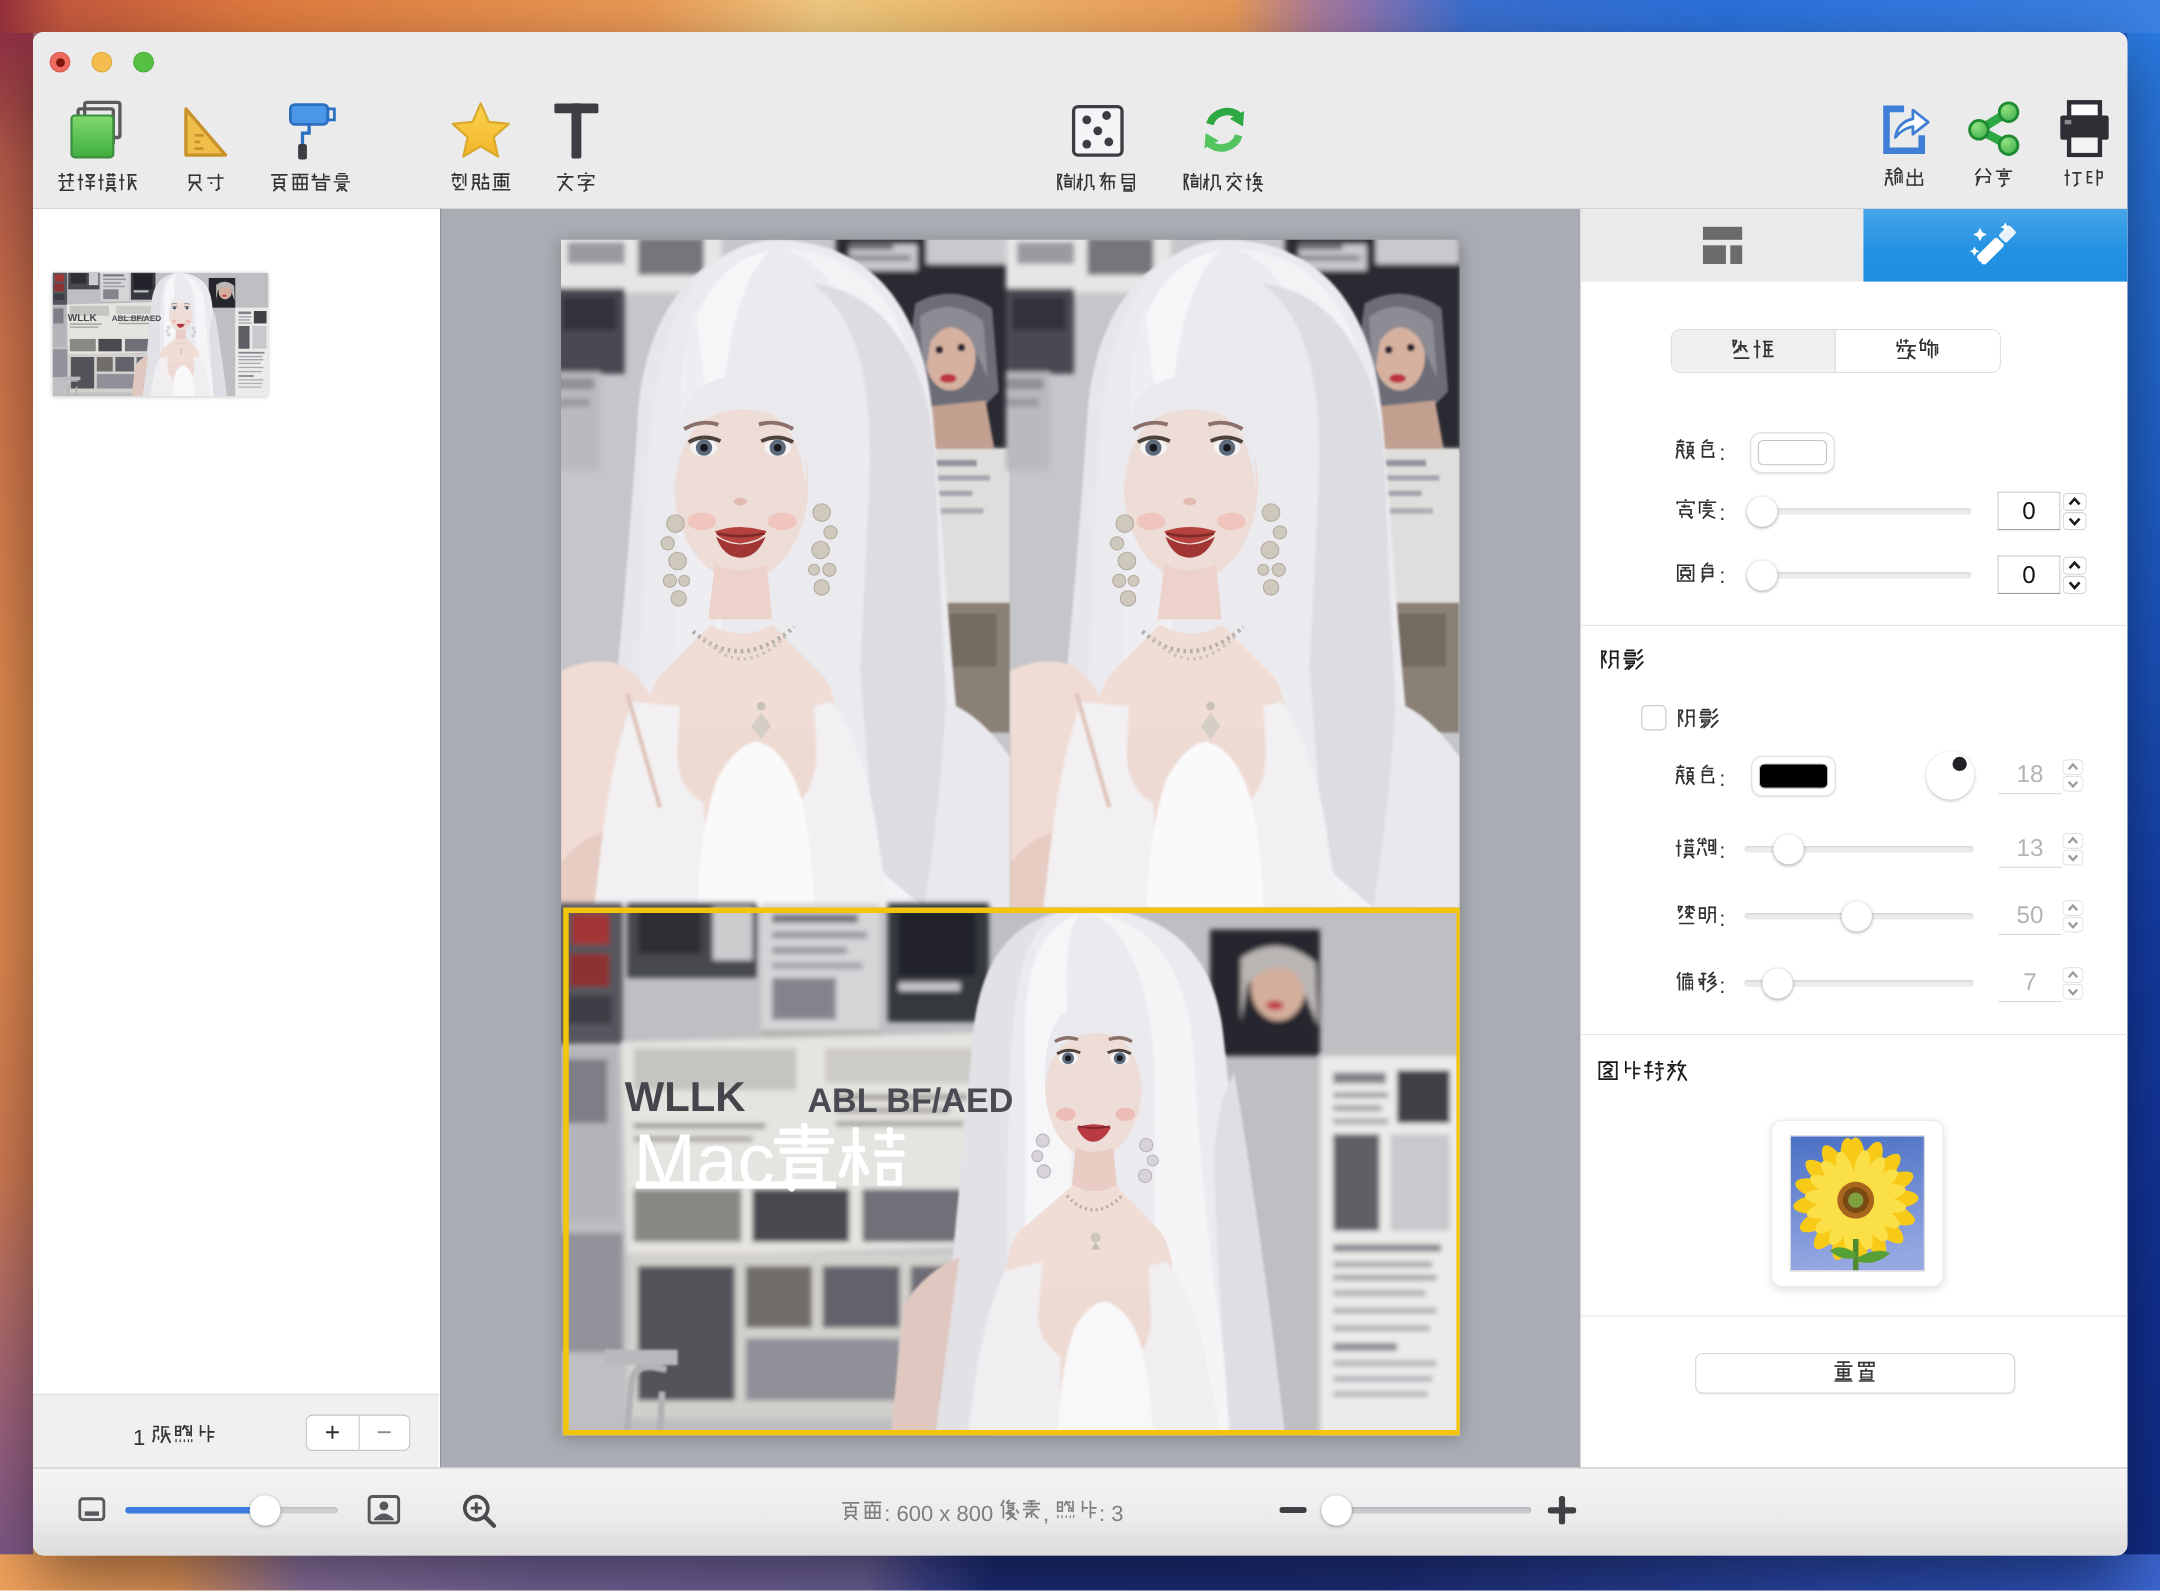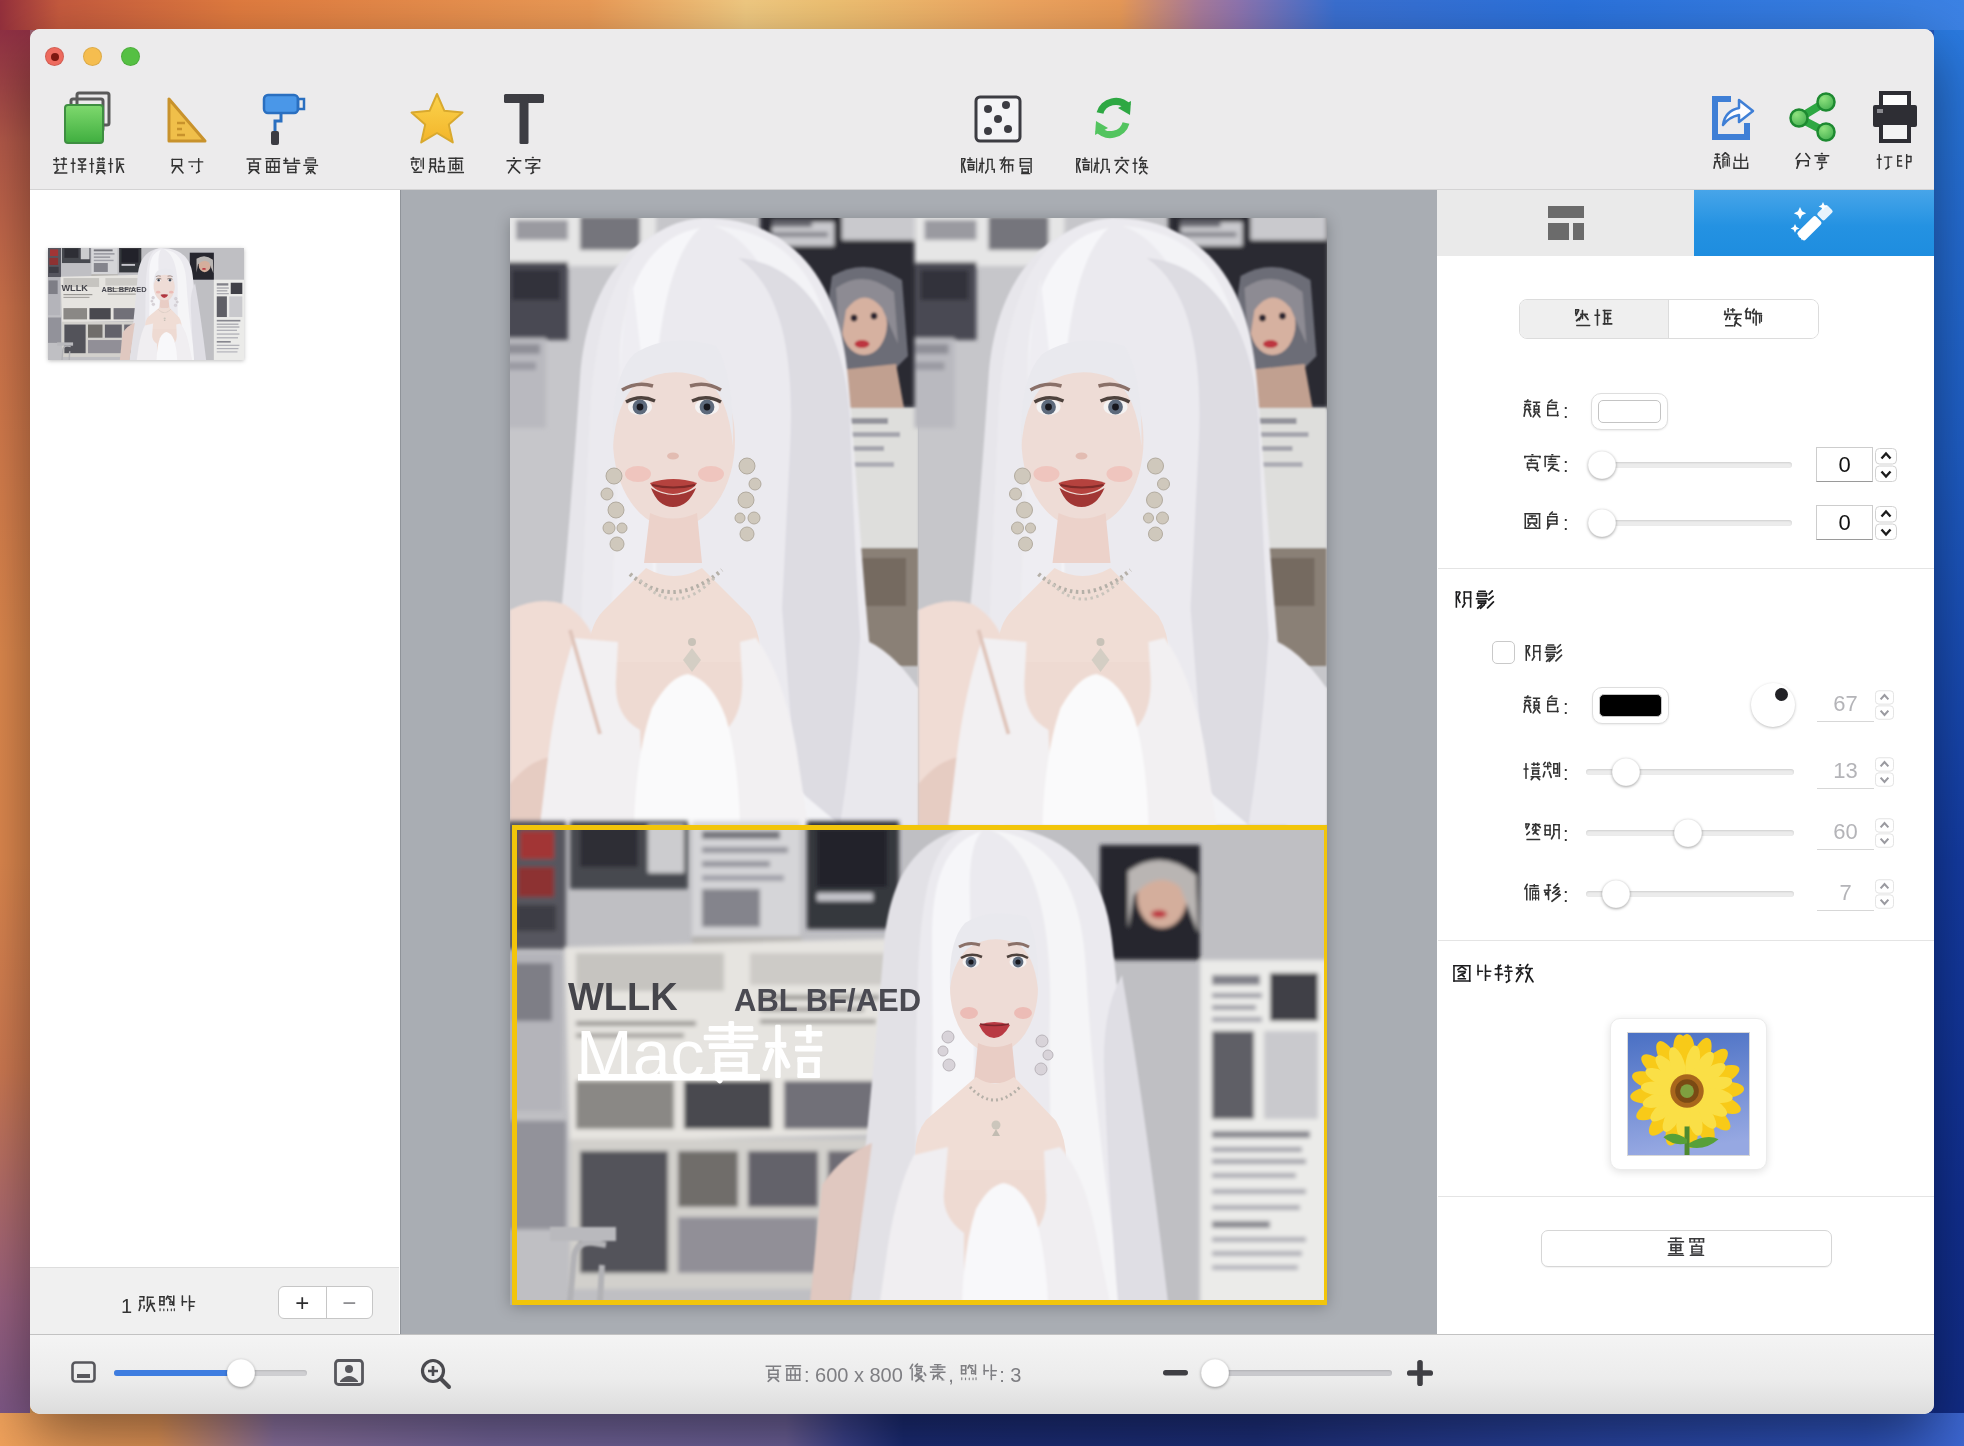--- a/index.html
+++ b/index.html
@@ -840,21 +840,21 @@
         </g>
         <text x="39.9" y="20.4" font-family="Liberation Sans" font-size="20" font-weight="normal" fill="#333333">:</text>
       </svg>
     </div>
     <div class="cwell" style="left:1592px;top:687px">
       <div class="cwin" style="background:#000"></div>
     </div>
     <div class="angle" style="left:1751px;top:683px">
       <div class="adot"></div>
     </div>
-    <div class="valbox dim" style="left:1817px;top:687px">67</div>
+    <div class="valbox dim" style="left:1817px;top:687px">18</div>
     <div class="stepper" style="left:1875px;top:688px">
       <svg width="19" height="34" viewBox="0 0 22 34" style="display:block">
         <rect x="0.5" y="0.5" width="21" height="15.5" rx="4" fill="#fff" stroke="#dedede"></rect>
         <rect x="0.5" y="18" width="21" height="15.5" rx="4" fill="#fff" stroke="#dedede"></rect>
         <path d="M 6.5 10.5 L 11 5.5 L 15.5 10.5" stroke="#9a9aa0" stroke-width="2.4" fill="none"></path>
         <path d="M 6.5 23.5 L 11 28.5 L 15.5 23.5" stroke="#9a9aa0" stroke-width="2.4" fill="none"></path>
       </svg>
     </div>
     <div style="position:absolute;right:395px;top:760px">
       <svg width="46" height="26" viewBox="0 0 46 26" style="display:block;overflow:visible;">
@@ -928,21 +928,21 @@
           <rect x="54" y="8" width="8" height="52" rx="2" fill="#333333"></rect>
           <rect x="82" y="8" width="8" height="80" rx="2" fill="#333333"></rect>
           <rect x="54" y="34" width="36" height="8" rx="2" fill="#333333"></rect>
           <line x1="60" y1="60" x2="46" y2="86" stroke="#333333" stroke-width="9" stroke-linecap="round"></line>
         </g>
         <text x="39.9" y="20.4" font-family="Liberation Sans" font-size="20" font-weight="normal" fill="#333333">:</text>
       </svg>
     </div>
     <div class="track" style="left:1586px;top:830px;width:208px"></div>
     <div class="knob" style="left:1674px;top:819px"></div>
-    <div class="valbox dim" style="left:1817px;top:815px">60</div>
+    <div class="valbox dim" style="left:1817px;top:815px">50</div>
     <div class="stepper" style="left:1875px;top:816px">
       <svg width="19" height="34" viewBox="0 0 22 34" style="display:block">
         <rect x="0.5" y="0.5" width="21" height="15.5" rx="4" fill="#fff" stroke="#dedede"></rect>
         <rect x="0.5" y="18" width="21" height="15.5" rx="4" fill="#fff" stroke="#dedede"></rect>
         <path d="M 6.5 10.5 L 11 5.5 L 15.5 10.5" stroke="#9a9aa0" stroke-width="2.4" fill="none"></path>
         <path d="M 6.5 23.5 L 11 28.5 L 15.5 23.5" stroke="#9a9aa0" stroke-width="2.4" fill="none"></path>
       </svg>
     </div>
     <div style="position:absolute;right:395px;top:882px">
       <svg width="46" height="26" viewBox="0 0 46 26" style="display:block;overflow:visible;">

